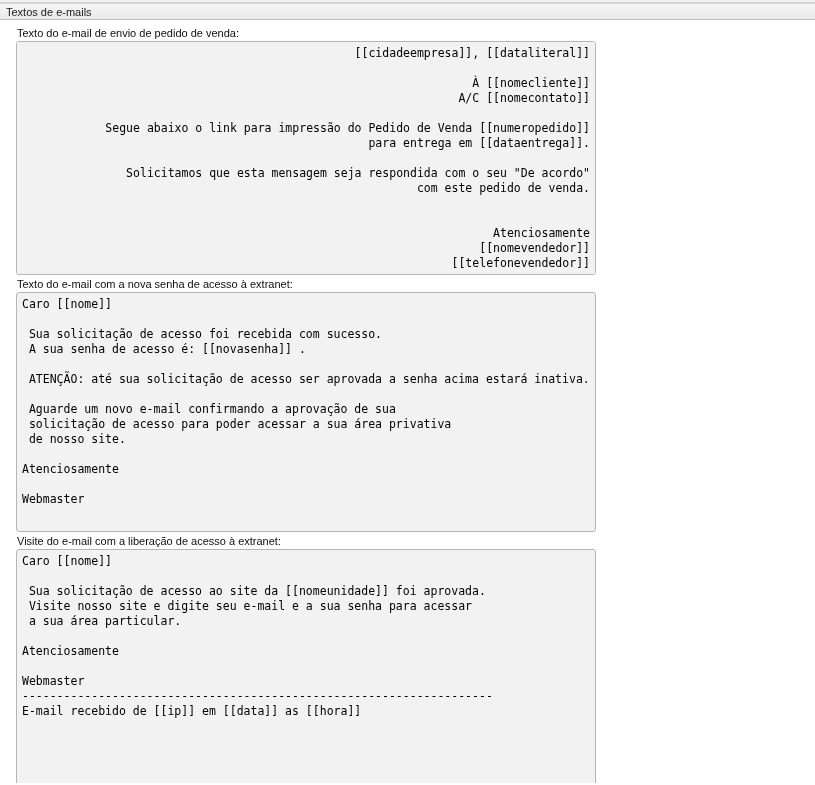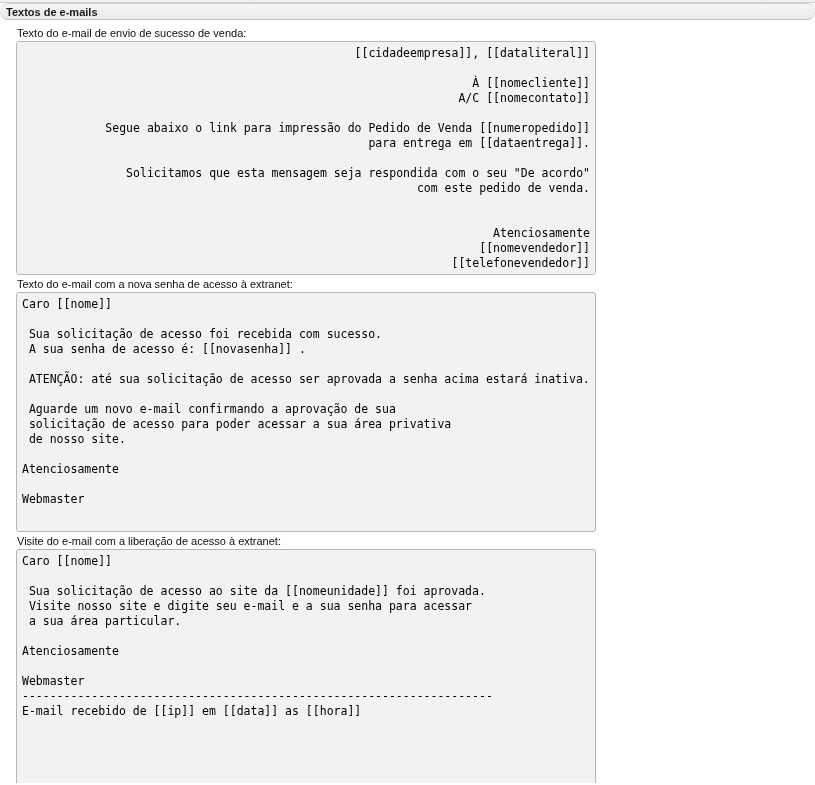--- a/index.html
+++ b/index.html
@@ -26,25 +26,24 @@
     background: #f1f1f1;
     border-bottom: 1px solid #cfcfcf;
   }
   .panel-header {
     height: 17px;
     line-height: 17px;
     background: linear-gradient(to bottom, #f6f6f6 0%, #e9e9e9 100%);
     border-top: 1px solid #d4d4d4;
     border-bottom: 1px solid #bfbfbf;
     font-size: 11px;
-    font-weight: bold;
+    font-weight: normal;
     color: #1b1b1b;
     padding-left: 6px;
     box-sizing: border-box;
-    border-radius: 8px;
   }
   .panel-body {
     padding: 4px 8px 8px 16px;
     box-sizing: border-box;
   }
   .field-label {
     font-size: 11px;
     color: #0d0d0d;
     margin: 3px 0 2px 1px;
     font-family: "Liberation Sans", sans-serif;
@@ -93,21 +92,21 @@
 </style>
 </head>
 <body>
 
 <div class="page">
   <div class="panel">
     <div class="panel-top-strip"></div>
     <div class="panel-header">Textos de e-mails</div>
     <div class="panel-body">
 
-      <div class="field-label">Texto do e-mail de envio de sucesso de venda:</div>
+      <div class="field-label">Texto do e-mail de envio de pedido de venda:</div>
       <textarea class="ta" id="ta-pedido" spellcheck="false" style="">[[cidadeempresa]], [[dataliteral]]
 
 À [[nomecliente]]
 A/C [[nomecontato]]
 
 Segue abaixo o link para impressão do Pedido de Venda [[numeropedido]]
 para entrega em [[dataentrega]].
 
 Solicitamos que esta mensagem seja respondida com o seu "De acordo"
 com este pedido de venda.

